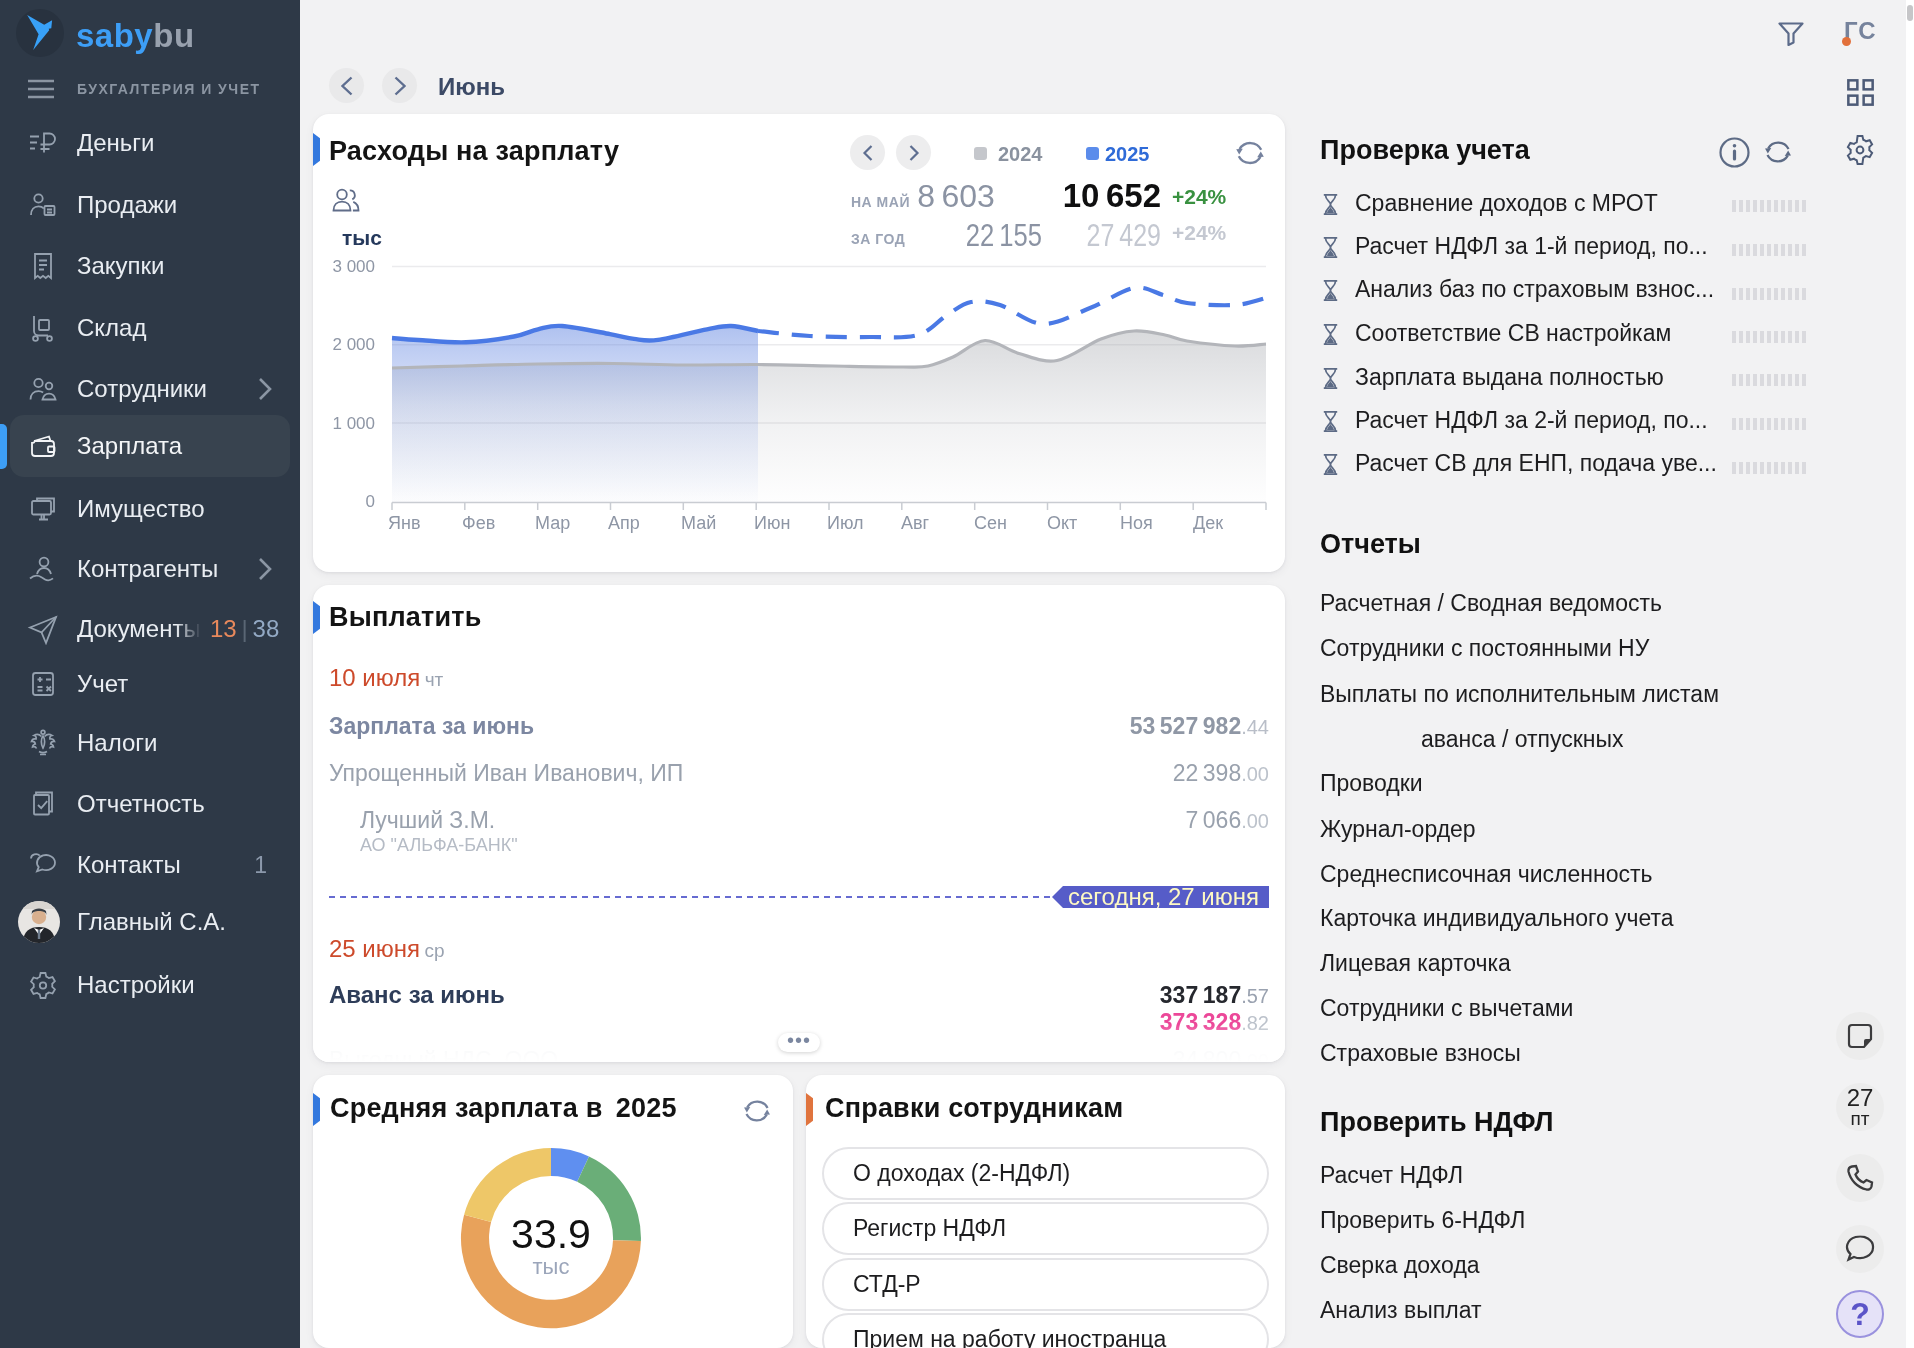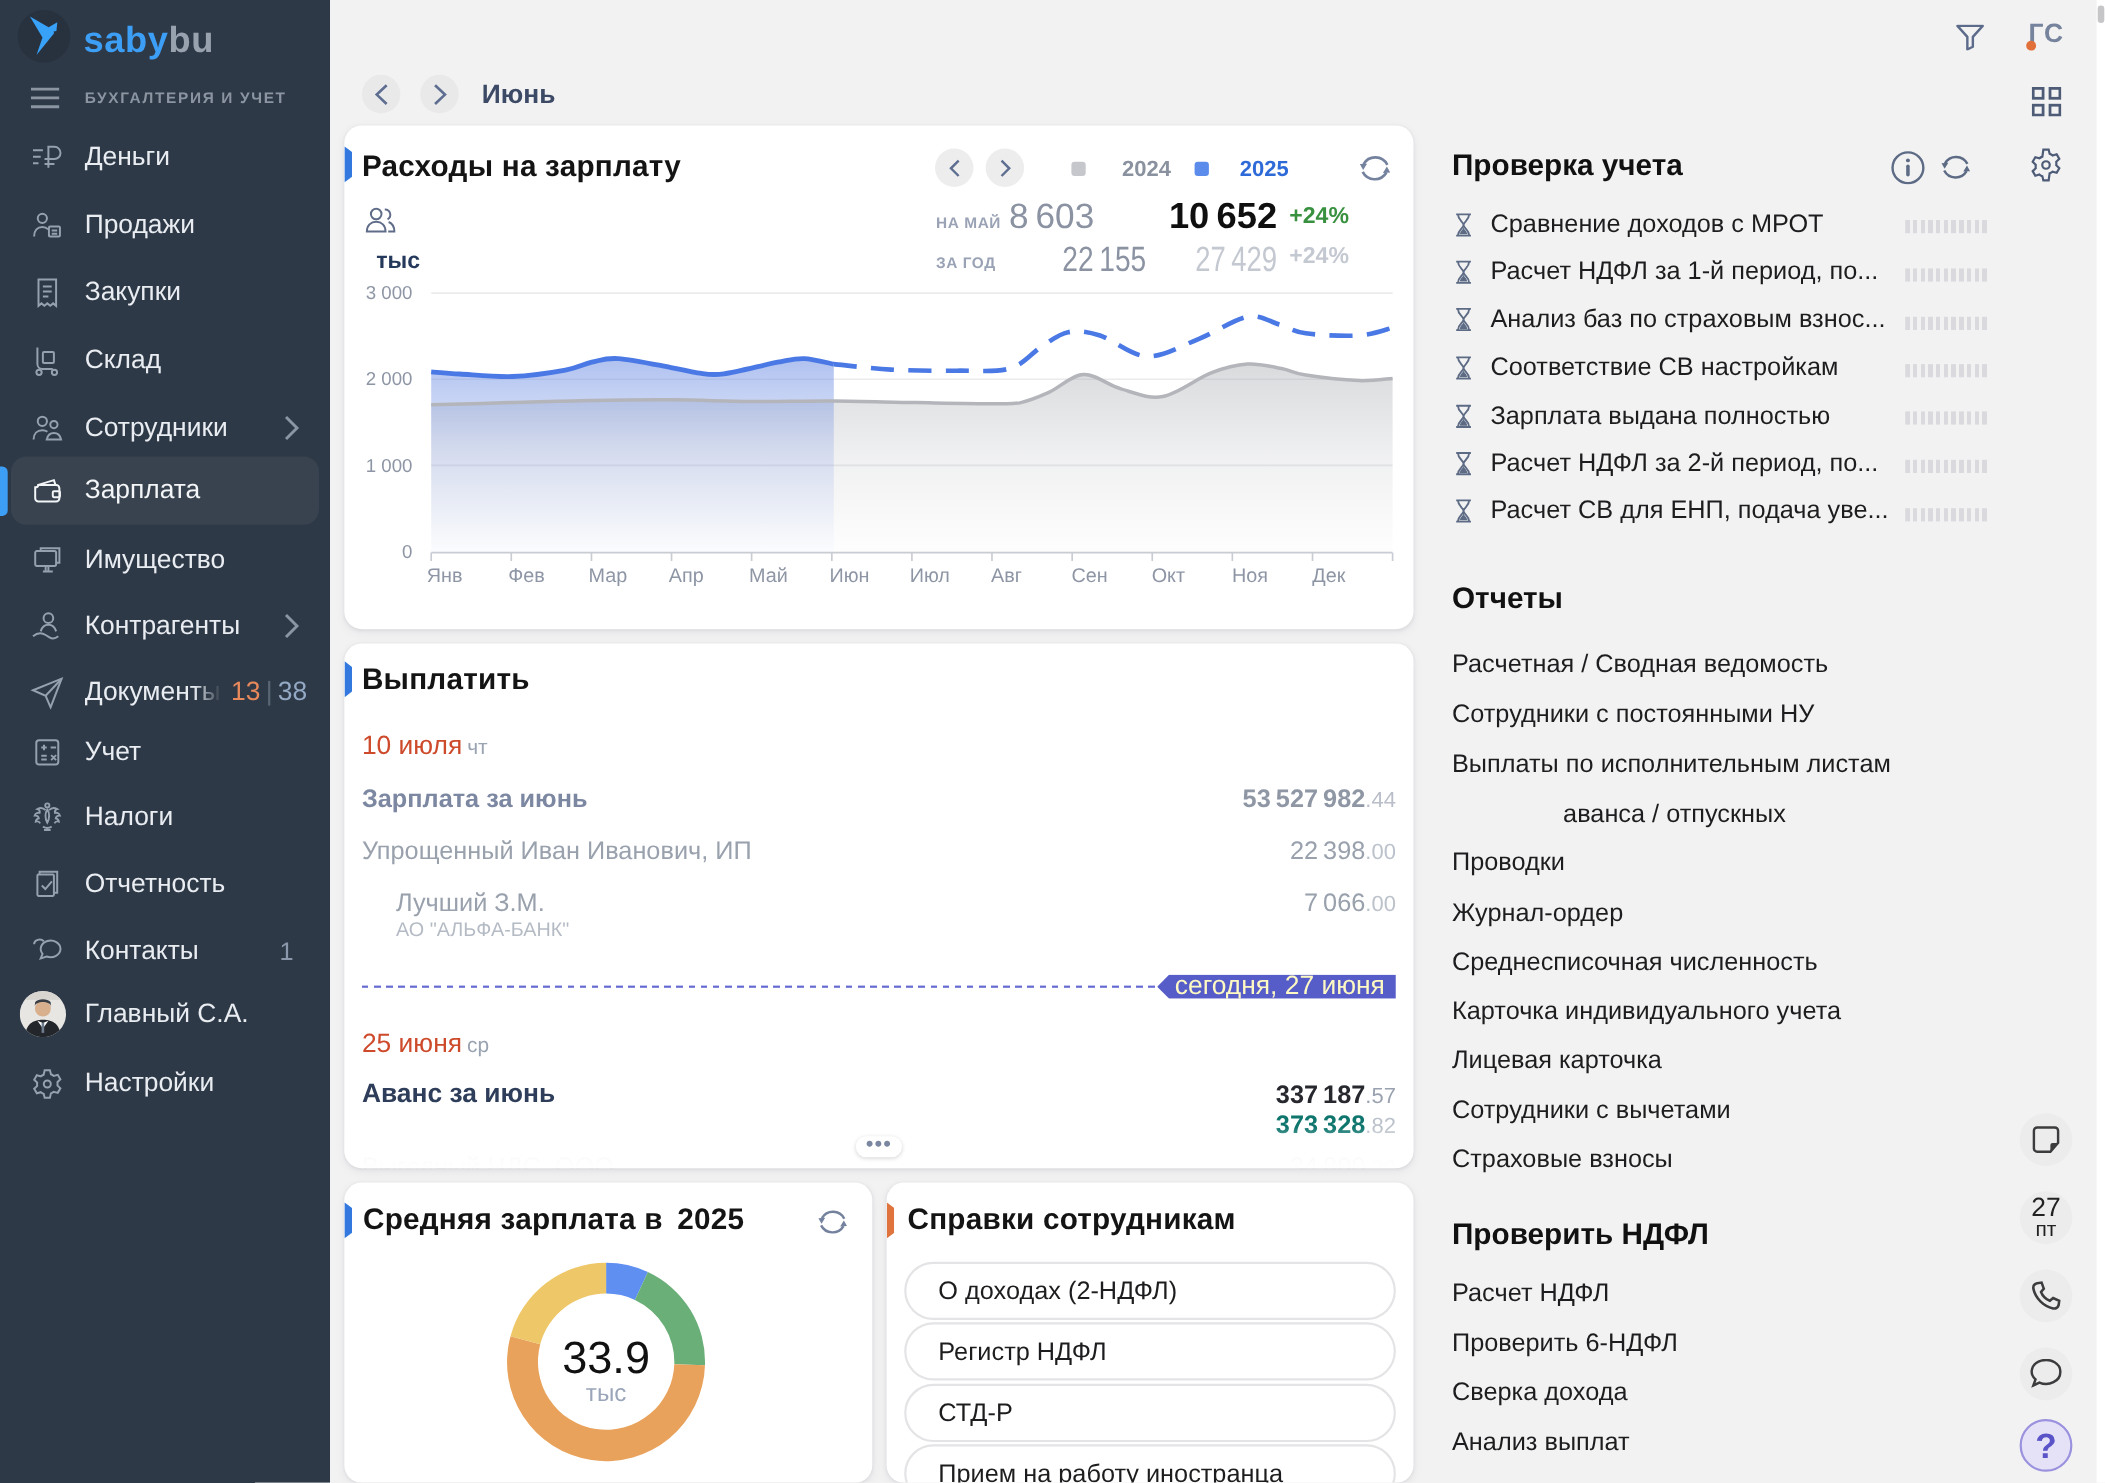--- a/index.html
+++ b/index.html
@@ -29,21 +29,21 @@
 
   
   .card { position:absolute; background:#fff; border-radius:16px; box-shadow:0 1px 3px rgba(40,40,60,.08), 0 3px 10px rgba(40,40,60,.05); }
   .accent { position:absolute; left:0; width:7px; height:33px; }
   .accent.blue { background:#3378de; }
   .accent.orange { background:#e0743e; }
   .accent.flag { clip-path:polygon(0 0, 100% 16%, 100% 84%, 0 100%); }
   .ctitle { font-size:27px; font-weight:bold; color:#141414; letter-spacing:.2px; }
 
   
-  .leg { font-size:20px; font-weight:bold;margin-left:22px; }
+  .leg { font-size:20px; font-weight:bold; }
   .statlab { font-size:14px; color:#9aa3b5; letter-spacing:.5px; font-weight:bold; }
   .num-gray { font-size:32px; color:#8b93a3; line-height:1; }
   .num-big { font-size:33px; color:#0f0f10; font-weight:bold; line-height:1; }
   .num-light { font-size:32px; color:#c4c8d1; line-height:1; }
   .pct-g { font-size:21px; color:#399140; font-weight:bold; line-height:1; }
   .pct-l { font-size:21px; color:#c4c8d1; font-weight:bold; line-height:1; }
   .ylab { position:absolute; left:-8px; width:70px; text-align:right; font-size:17px; color:#8e96a5; }
   .xlab { position:absolute; font-size:18px; color:#8e96a5; width:80px; }
 
   
@@ -372,21 +372,21 @@
       <div class="abs prow-n" style="left:47px;top:222px">Лучший З.М.</div>
       <div class="abs pval" style="right:16px;top:222px"><span style="color:#99a1ad">7 066</span><span style="color:#bcc2cb;font-size:20px">.00</span></div>
       <div class="abs" style="left:47px;top:250px;font-size:18px;color:#b5bbc5">АО "АЛЬФА-БАНК"</div>
 
       <div class="abs" style="left:16px;top:311px;width:768px;height:2px;background:repeating-linear-gradient(90deg,#666bd1 0 6px,rgba(0,0,0,0) 6px 11px)"></div>
       <div class="badge" style="right:16px;top:301px;height:22px;padding:0 10px 0 16px;clip-path:polygon(11px 0,100% 0,100% 100%,11px 100%,0 50%)">сегодня, 27 июня</div>
 
       <div class="abs" style="left:16px;top:350px"><span class="pdate">25 июня</span> <span class="pdow">ср</span></div>
       <div class="abs" style="left:16px;top:396px;font-size:24px;font-weight:bold;color:#2e3d59">Аванс за июнь</div>
       <div class="abs pval" style="right:16px;top:397px"><span style="color:#26282e;font-weight:bold">337 187</span><span style="color:#9aa2b0;font-size:20px">.57</span></div>
-      <div class="abs pval" style="right:16px;top:424px"><span style="color:#0f766e;font-weight:bold">373 328</span><span style="color:#bcc2cb;font-size:20px">.82</span></div>
+      <div class="abs pval" style="right:16px;top:424px"><span style="color:#ec4899;font-weight:bold">373 328</span><span style="color:#bcc2cb;font-size:20px">.82</span></div>
       <div class="abs" style="left:16px;top:462px;font-size:23px;color:#ccd0d8">Выгодный НДС, ООО</div>
       <div class="abs pval" style="right:16px;top:462px"><span style="color:#ccd0d8">34 800</span><span style="color:#dde0e5;font-size:20px">.00</span></div>
       <div class="abs" style="left:0;top:440px;width:972px;height:37px;background:linear-gradient(rgba(255,255,255,0),rgba(255,255,255,.9) 70%,#fff)"></div>
         <div class="abs" style="left:465px;top:448px;width:42px;height:19px;background:#fff;border-radius:10px;box-shadow:0 1px 4px rgba(0,0,0,.18);text-align:center"><span style="display:inline-block;font-size:20px;line-height:10px;color:#7b87a0;letter-spacing:1px">•••</span></div>
     </div>
 
     <div class="card" style="left:313px;top:1075px;width:480px;height:273px">
       <div class="accent blue flag" style="top:18px"></div>
       <div class="abs ctitle" style="left:17px;top:18px">Средняя зарплата в  2025</div>
       <svg class="abs" style="left:428px;top:20px" width="32" height="32" viewBox="0 0 34 34">

